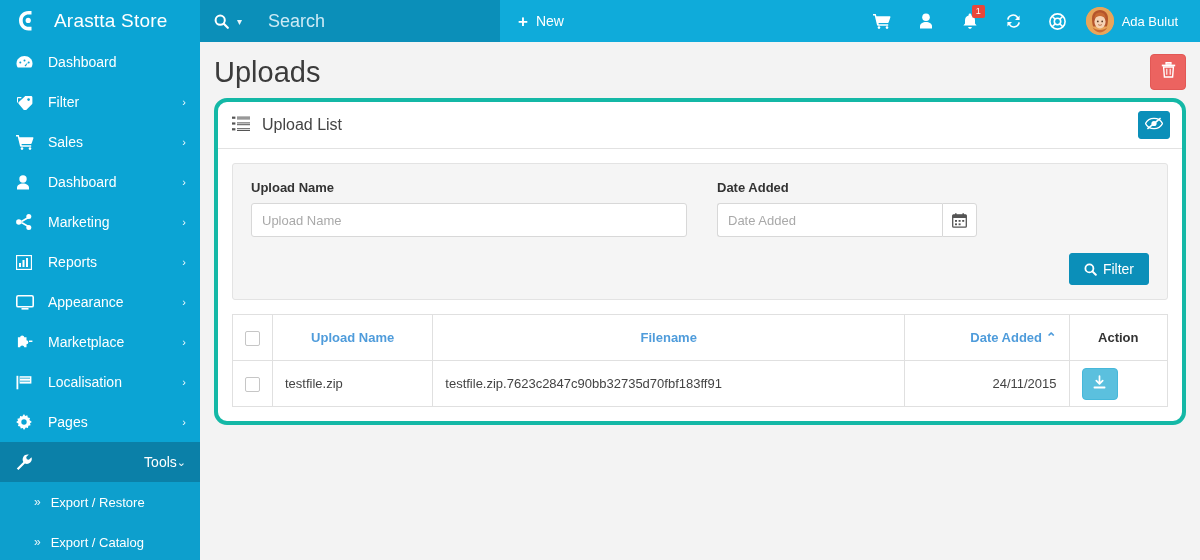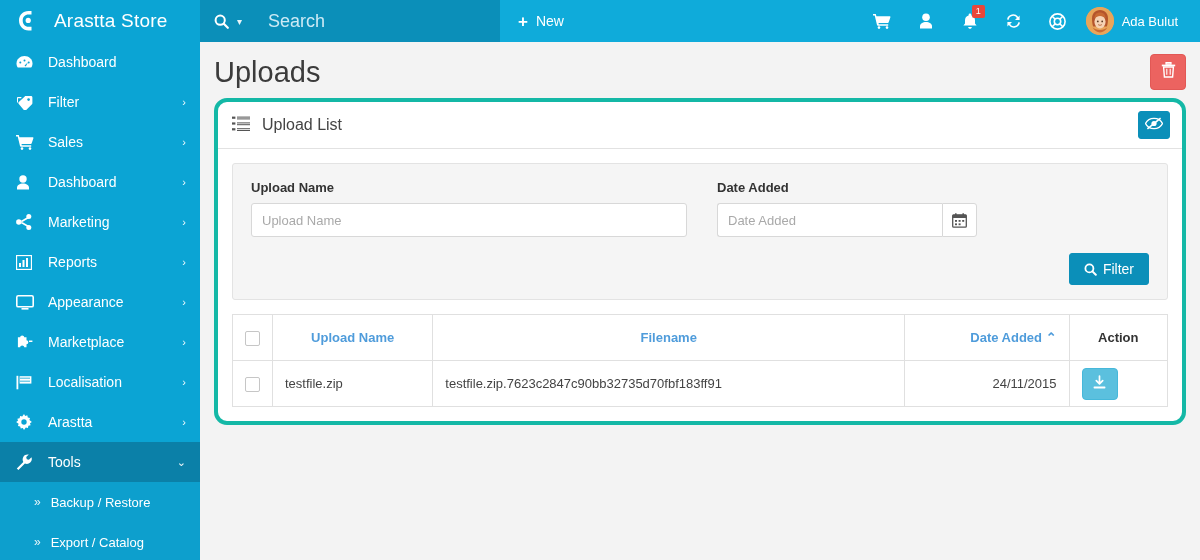--- a/index.html
+++ b/index.html
@@ -37,21 +37,21 @@
   .nav { list-style: none; }
   .nav-item {
     height: 40px;
     display: flex; align-items: center;
     padding: 0 14px 0 16px;
     color: #ffffff;
     font-size: 14px;
     position: relative;
     cursor: pointer;
   }
-  .nav-item.active { background: #0b80a8; }
+  .nav-item.active { background: #0b80a8; text-align: right; }
   .nav-icon {
     width: 22px; min-width: 22px; height: 16px;
     margin-right: 10px;
     display: flex; align-items: center; justify-content: flex-start;
     color: #fff;
   }
   .nav-icon svg { display: block; }
   .nav-label { flex: 1; font-size: 14px; line-height: 1; }
   .nav-caret { font-size: 11px; opacity: .95; line-height: 1; }
   .submenu { list-style: none; background: #0d9fcd; }
@@ -329,39 +329,39 @@
         <span class="nav-caret">›</span>
       </li>
 
       <li class="nav-item">
         <span class="nav-icon">
           <svg width="16" height="16" viewBox="0 0 16 16">
               <path d="M8 0l1.2 1.9 2.1-.6.5 2.2 2.2.5-.6 2.1L15.9 8l-1.9 1.2.6 2.1-2.2.5-.5 2.2-2.1-.6L8 15.9l-1.2-1.9-2.1.6-.5-2.2-2.2-.5.6-2.1L.1 8l1.9-1.2-.6-2.1 2.2-.5.5-2.2 2.1.6z" fill="#fff"></path>
               <circle cx="8" cy="8" r="2.7" fill="#0ba4d4"></circle>
             </svg>
         </span>
-        <span class="nav-label">Arastta</span>
+        <span class="nav-label">Pages</span>
         <span class="nav-caret">›</span>
       </li>
 
       <li class="nav-item active">
         <span class="nav-icon">
           <svg width="17" height="16" viewBox="0 0 17 16">
               <path d="M11.6 0.4a5 5 0 00-4.3 7.5L0.8 14.4l1.6 1.6 6.5-6.5a5 5 0 006.6-6.3l-2.6 2.6-2.1-.6-.6-2.1 2.6-2.6a5 5 0 00-1.2-.1z" fill="#fff"></path>
             </svg>
         </span>
         <span class="nav-label">Tools</span>
         <span class="nav-caret">⌄</span>
       </li>
     </ul>
 
     <ul class="submenu">
       <li class="sub-item">
         <span class="sub-chevron">»</span>
-        <span>Backup / Restore</span>
+        <span>Export / Restore</span>
       </li>
       <li class="sub-item">
         <span class="sub-chevron">»</span>
         <span>Export / Catalog</span>
       </li>
     </ul>
   </div>
 
   <div class="content">
 

